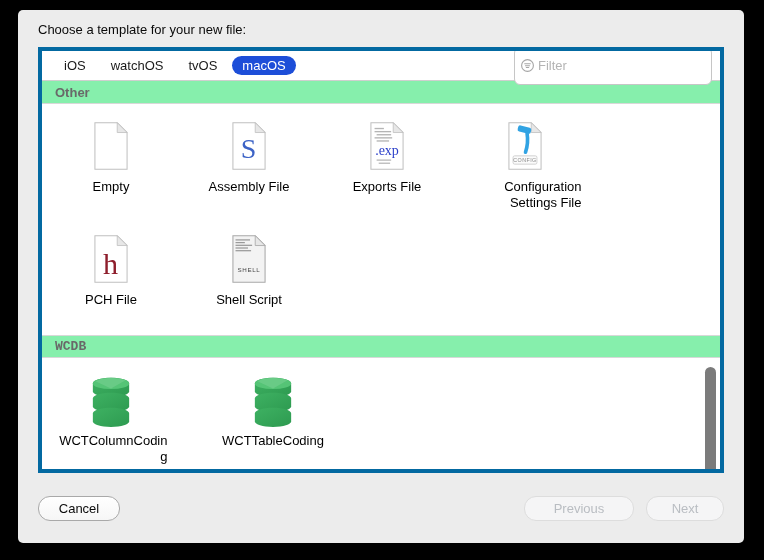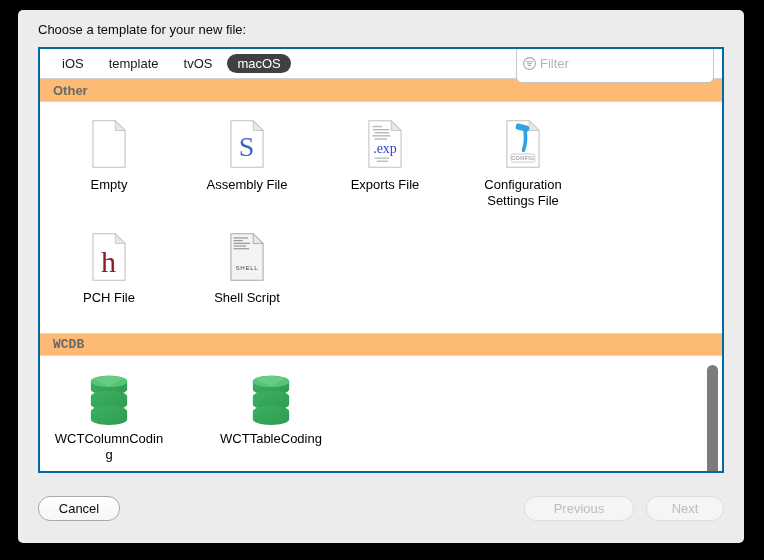--- a/index.html
+++ b/index.html
@@ -13,61 +13,61 @@
   .dialog {
     position:absolute; left:18px; top:10px; width:726px; height:533px;
     background:#ececec; border-radius:5px;
   }
   .dialog-title {
     position:absolute; left:20px; top:12px;
     font-size:13px; color:#0a0a0a;
   }
   .panel {
     position:absolute; left:20px; top:37px; width:686px; height:426px;
-    background:#fff; border:2px solid #0369a1; overflow:hidden;
+    background:#fff; border:4px solid #0369a1; overflow:hidden;
   }
   .tabbar {
     height:30px; border-bottom:1px solid #cfcfcf;
     display:flex; align-items:center; padding:0 8px 0 12px;
     background:#fff;
   }
   .tab {
     font-size:13px; color:#1a1a1a; padding:2px 10px; margin-right:5px;
     border-radius:10px; cursor:default; white-space:nowrap;
   }
-  .tab.selected { background:#404040; color:#fff; }
+  .tab.selected { background:#1d4ed8; color:#fff; }
   .filter-wrap {
     margin-left:auto; width:198px; height:21px;
     border:1px solid #c6c6c6; border-radius:6px; background:#fff;
     display:flex; align-items:center; padding:18px 5px; gap:3px;
   }
   .filter-wrap svg { flex:0 0 auto; display:block; }
   .filter-input {
     border:none; outline:none; width:100%; font-size:13px;
     font-family:"Liberation Sans", sans-serif; color:#333; background:transparent;
   }
   .filter-input::placeholder { color:#b4b4b4; }
   .section-header {
-    height:23px; background:#fdba74;
+    height:23px; background:#86efac;
     border-bottom:1px solid #d8d8d8;
     display:flex; align-items:center; padding-left:13px;
     font-size:13px; font-weight:bold; color:#696969;
   }
   .section-header + .section-header, .grid + .section-header { border-top:1px solid #d8d8d8;font-family:Liberation Mono, monospace; }
   .grid { display:flex; flex-wrap:wrap; align-content:flex-start; background:#fff; }
   .grid-other { height:231px; }
   .grid-wcdb { height:164px;gap:24px; }
   .tpl-item {
     width:138px; height:113px; padding-top:14px;
     display:flex; flex-direction:column; align-items:center;
   }
   .tpl-icon { width:52px; height:56px; display:block; }
   .tpl-label {
     margin-top:5px; font-size:13px; line-height:16px; color:#000;
-    text-align:center; max-width:113px; overflow-wrap:break-word; word-wrap:break-word;
+    text-align:right; max-width:113px; overflow-wrap:break-word; word-wrap:break-word;
   }
   .scroll-thumb {
     position:absolute; right:4px; top:316px; width:11px; height:112px;
     background:#7b7b7b; border-radius:5.5px;
   }
   .btn {
     position:absolute; top:486px; height:25px; font-size:13px;
     border-radius:12px; text-align:center; line-height:23px;
     font-family:"Liberation Sans", sans-serif; cursor:default;
   }
@@ -84,21 +84,21 @@
 </head>
 <body>
 
 <div class="dialog">
   <div class="dialog-title">Choose a template for your new file:</div>
 
   <div class="panel">
     <div class="tabbar">
       <div id="tabs" style="display:flex;align-items:center;">
           <div class="tab">iOS</div>
-          <div class="tab">template</div>
+          <div class="tab">watchOS</div>
           <div class="tab">tvOS</div>
           <div class="tab selected">macOS</div>
         </div>
       <div class="filter-wrap">
         <span>
           <svg width="15" height="15" viewBox="0 0 16 16">
             <circle cx="8" cy="8" r="6.3" fill="none" stroke="#a6a6a6" stroke-width="1.2"></circle>
             <path d="M5 6.2 h6 M5.8 8.2 h4.4 M6.7 10.2 h2.6" stroke="#a6a6a6" stroke-width="1.1" stroke-linecap="round" fill="none"></path>
           </svg>
         </span>

